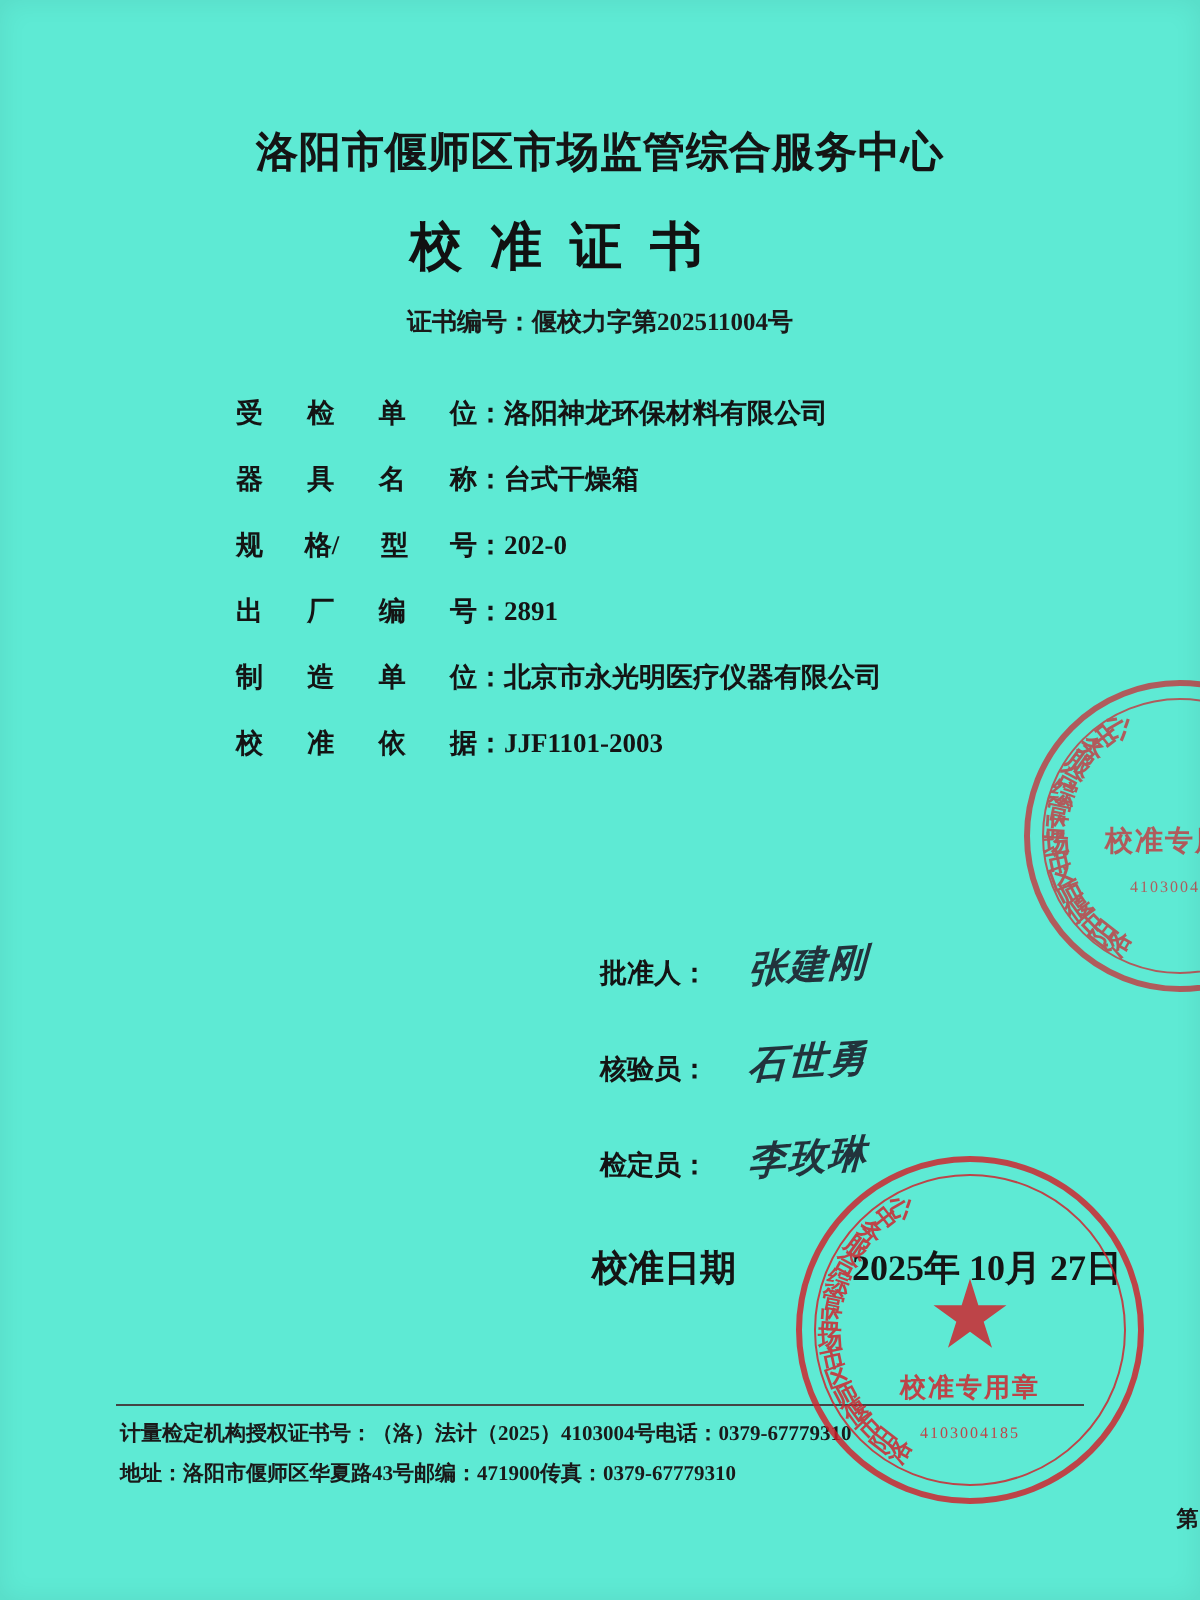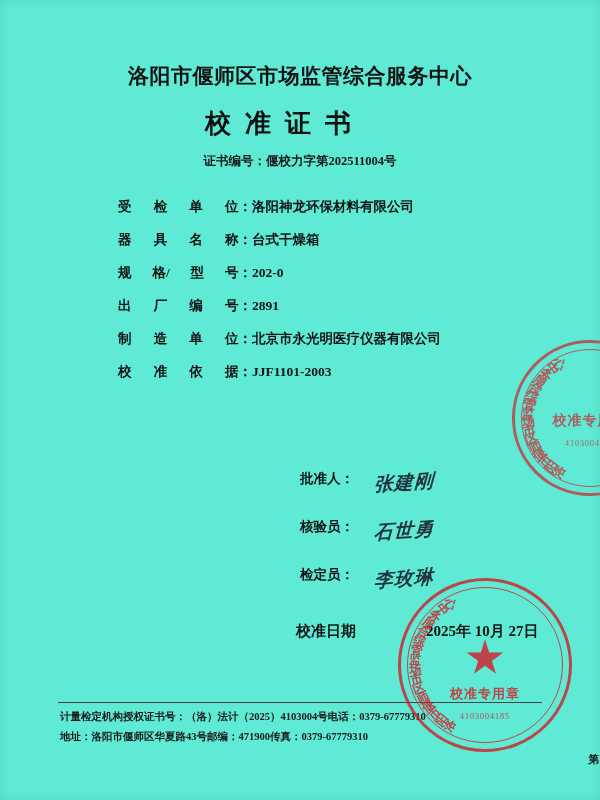--- a/index.html
+++ b/index.html
@@ -91,21 +91,21 @@
     white-space: nowrap;
   }
   .sign-block {
     position: absolute;
     top: 470px;
     left: 300px;
     width: 260px;
   }
   .sign-row {
     display: flex;
-    align-items: flex-start;
+    align-items: flex-end;
     margin-bottom: 22px;
     font-size: 13.5px;
     font-weight: bold;
     color: #141414;
   }
   .sign-label {
     width: 74px;
     flex: 0 0 74px;
   }
   .sign-script {
@@ -117,21 +117,21 @@
     display: inline-block;
     letter-spacing: 1px;
     font-weight: bold;
     opacity: 0.88;
   }
   .date-block {
     position: absolute;
     top: 622px;
     left: 296px;
     width: 270px;
-    font-size: 15px;
+    font-size: 18px;
     font-weight: bold;
     color: #141414;
   }
   .date-row {
     display: flex;
     align-items: baseline;
     margin-bottom: 12px;
     white-space: nowrap;
   }
   .date-label {

